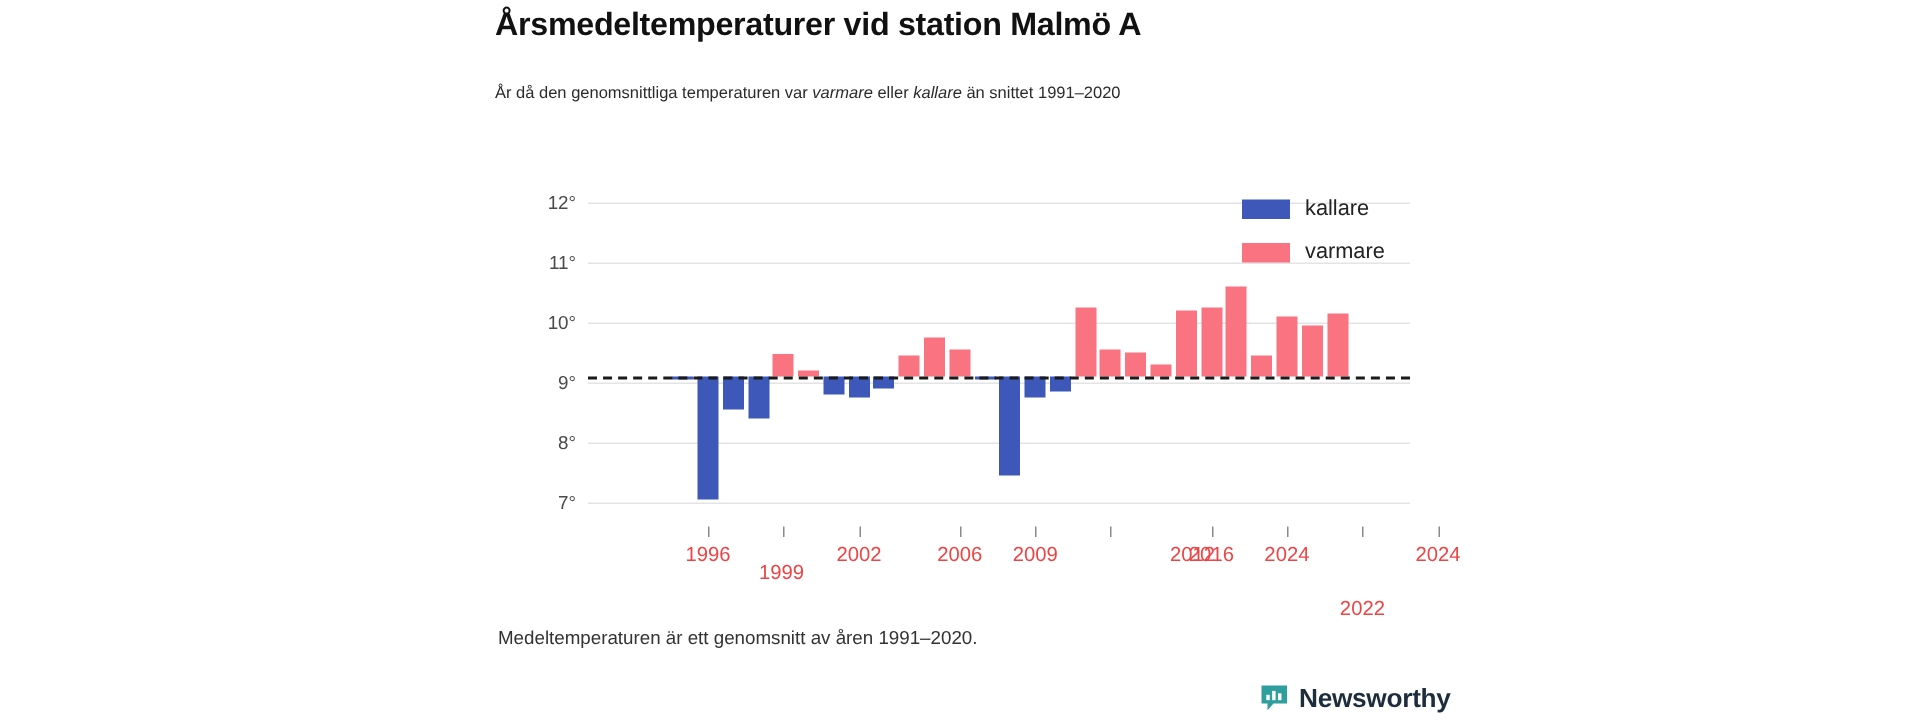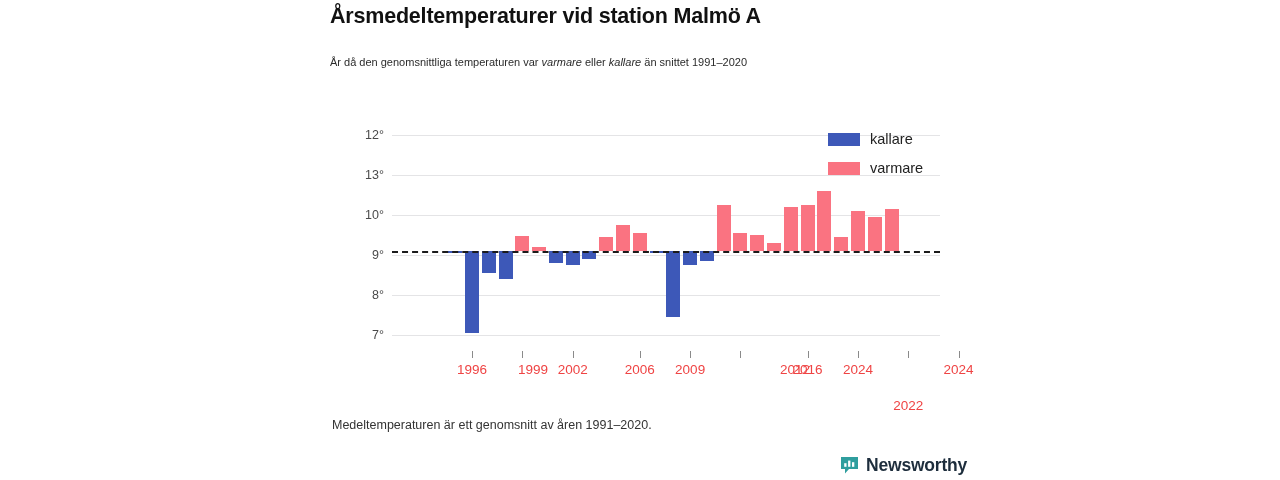--- a/index.html
+++ b/index.html
@@ -176,21 +176,21 @@
     <div class="plot" id="plot">
         <div class="gridline" style="top: 208px;"></div>
         <div class="ytick-label" style="top: 208px;">7°</div>
         <div class="gridline" style="top: 168px;"></div>
         <div class="ytick-label" style="top: 168px;">8°</div>
         <div class="gridline" style="top: 128px;"></div>
         <div class="ytick-label" style="top: 128px;">9°</div>
         <div class="gridline" style="top: 88px;"></div>
         <div class="ytick-label" style="top: 88px;">10°</div>
         <div class="gridline" style="top: 48px;"></div>
-        <div class="ytick-label" style="top: 48px;">13°</div>
+        <div class="ytick-label" style="top: 48px;">11°</div>
         <div class="gridline" style="top: 8px;"></div>
         <div class="ytick-label" style="top: 8px;">12°</div>
         <div class="bar cold" title="1995: 9.05°" style="left: 56.22px; top: 124px; height: 2px;"></div>
         <div class="bar cold" title="1996: 7.05°" style="left: 73px; top: 124px; height: 82px;"></div>
         <div class="bar cold" title="1997: 8.55°" style="left: 89.78px; top: 124px; height: 22px;"></div>
         <div class="bar cold" title="1998: 8.4°" style="left: 106.56px; top: 124px; height: 28px;"></div>
         <div class="bar warm" title="1999: 9.48°" style="left: 123.34px; top: 108.8px; height: 15.2px;"></div>
         <div class="bar warm" title="2000: 9.2°" style="left: 140.12px; top: 120px; height: 4px;"></div>
         <div class="bar cold" title="2001: 8.8°" style="left: 156.9px; top: 124px; height: 12px;"></div>
         <div class="bar cold" title="2002: 8.75°" style="left: 173.68px; top: 124px; height: 14px;"></div>
@@ -213,21 +213,21 @@
         <div class="bar warm" title="2019: 10.1°" style="left: 458.94px; top: 84px; height: 40px;"></div>
         <div class="bar warm" title="2020: 9.95°" style="left: 475.72px; top: 90px; height: 34px;"></div>
         <div class="bar warm" title="2021: 10.15°" style="left: 492.5px; top: 82px; height: 42px;"></div>
         <div class="baseline" style="top: 124px;"></div>
       </div>
 
     <div class="xaxis" id="xaxis">
         <div class="xtick" style="left: 80px;"></div>
         <div class="xtick-label" style="left: 80px;">1996</div>
         <div class="xtick" style="left: 130.34px;"></div>
-        <div class="xtick-label" style="left: 141px;">1999</div>
+        <div class="xtick-label" style="left: 129px; margin-top: 12px;">1999</div>
         <div class="xtick" style="left: 180.68px;"></div>
         <div class="xtick-label" style="left: 180.68px;">2002</div>
         <div class="xtick" style="left: 247.8px;"></div>
         <div class="xtick-label" style="left: 247.8px;">2006</div>
         <div class="xtick" style="left: 298.14px;"></div>
         <div class="xtick-label" style="left: 298.14px;">2009</div>
         <div class="xtick" style="left: 348.48px;"></div>
         <div class="xtick-label" style="left: 367px; margin-left: 36px;">2012</div>
         <div class="xtick" style="left: 415.6px;"></div>
         <div class="xtick-label" style="left: 415.6px;">2016</div>

